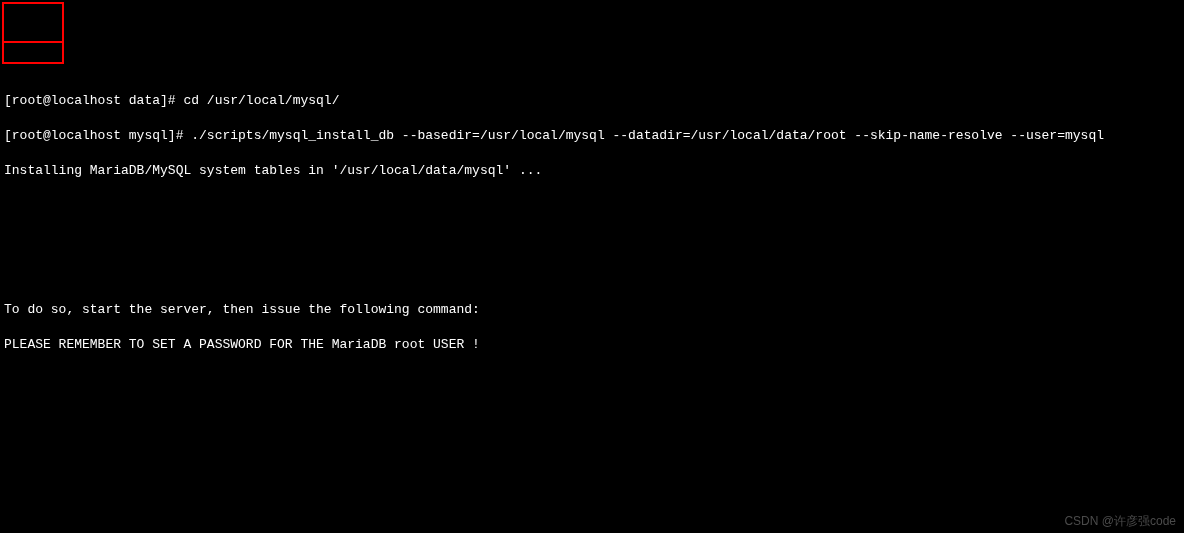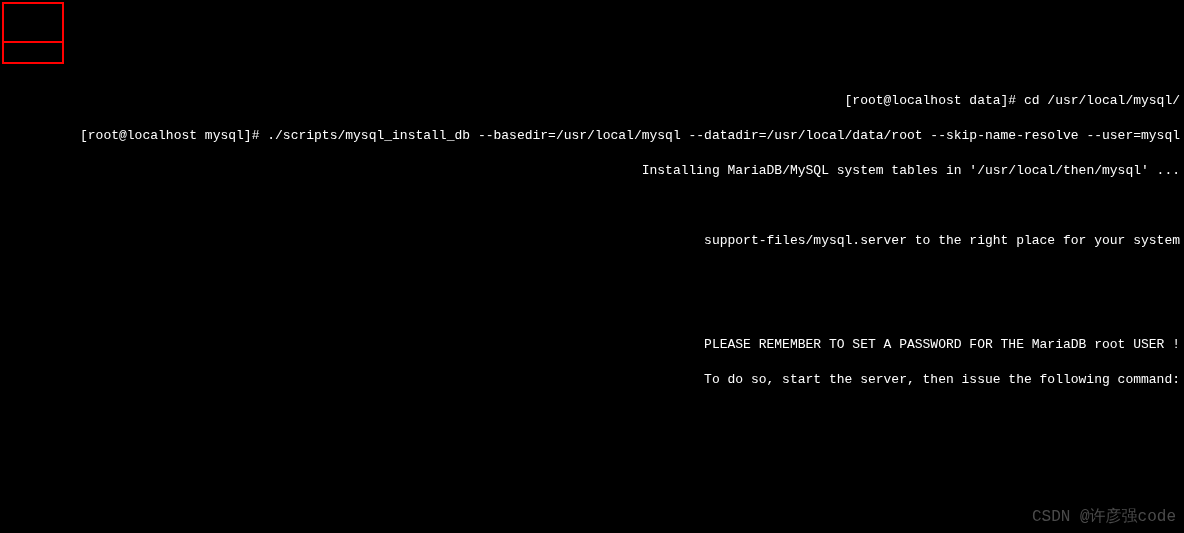--- a/index.html
+++ b/index.html
@@ -32,45 +32,43 @@
       position: absolute;
       height: 2px;
       background-color: #ff0000;
       pointer-events: none;
     }
     .watermark {
       position: absolute;
       bottom: 4px;
       right: 8px;
       color: #888;
-      font-size: 16px;
-      font-family: Liberation Mono, monospace;
+      font-size: 12px;
+      font-family: Liberation Sans, sans-serif;
       opacity: 0.55;
     }
     .line {
       display: block;
       min-height: 17px;
-      text-align: right;
     }
   </style>
 </head>
 <body>
 
 
 
 <div class="terminal">
 <span class="line">[root@localhost data]# cd /usr/local/mysql/</span>
 <span class="line">[root@localhost mysql]# ./scripts/mysql_install_db --basedir=/usr/local/mysql --datadir=/usr/local/data/root --skip-name-resolve --user=mysql</span>
-<span class="line">Installing MariaDB/MySQL system tables in '/usr/local/then/mysql' ...</span>
-<span class="line"></span>
-<span class="line">support-files/mysql.server to the right place for your system</span>
+<span class="line">Installing MariaDB/MySQL system tables in '/usr/local/data/mysql' ...</span>
 <span class="line"></span>
 <span class="line"></span>
+<span class="line"></span>
+<span class="line">To do so, start the server, then issue the following command:</span>
 <span class="line">PLEASE REMEMBER TO SET A PASSWORD FOR THE MariaDB root USER !</span>
-<span class="line">To do so, start the server, then issue the following command:</span>
 <span class="line"></span>
 
 
 
 
 
 
 
 
 

